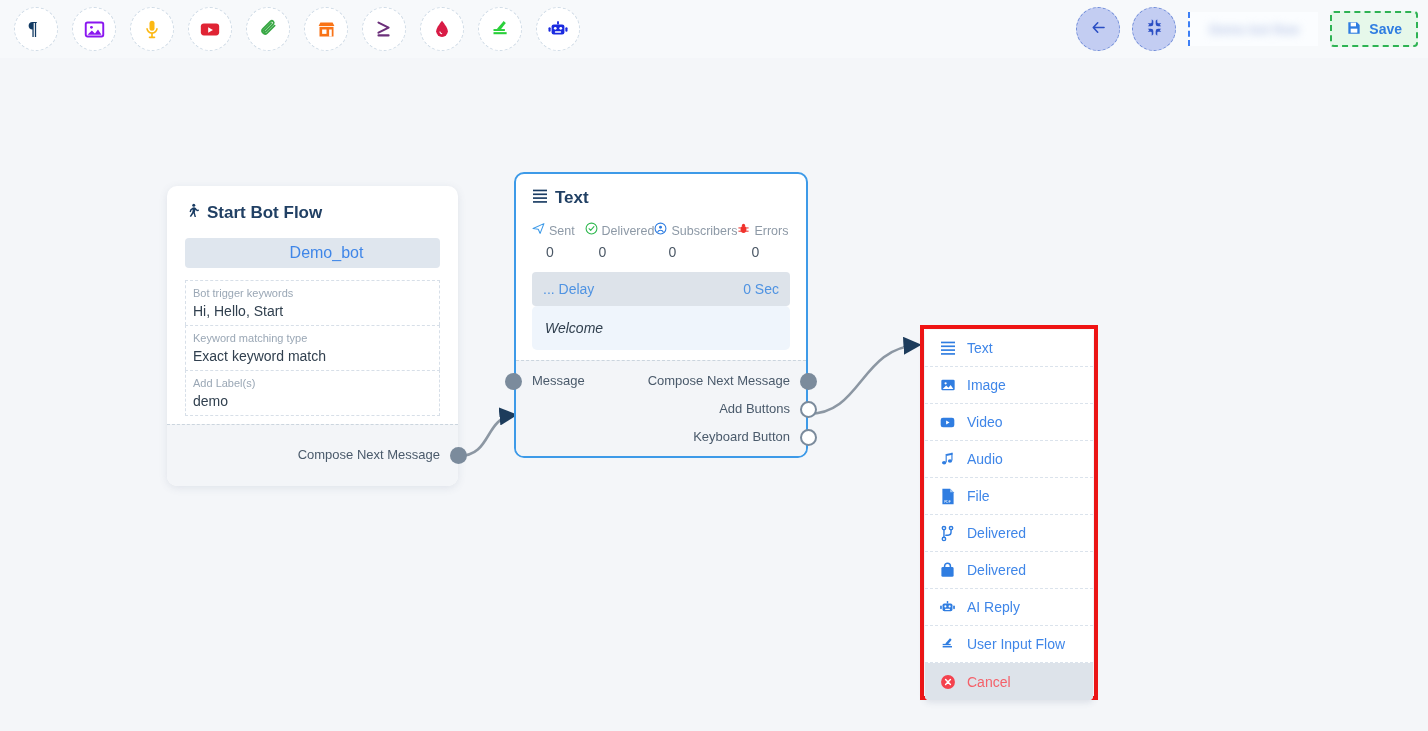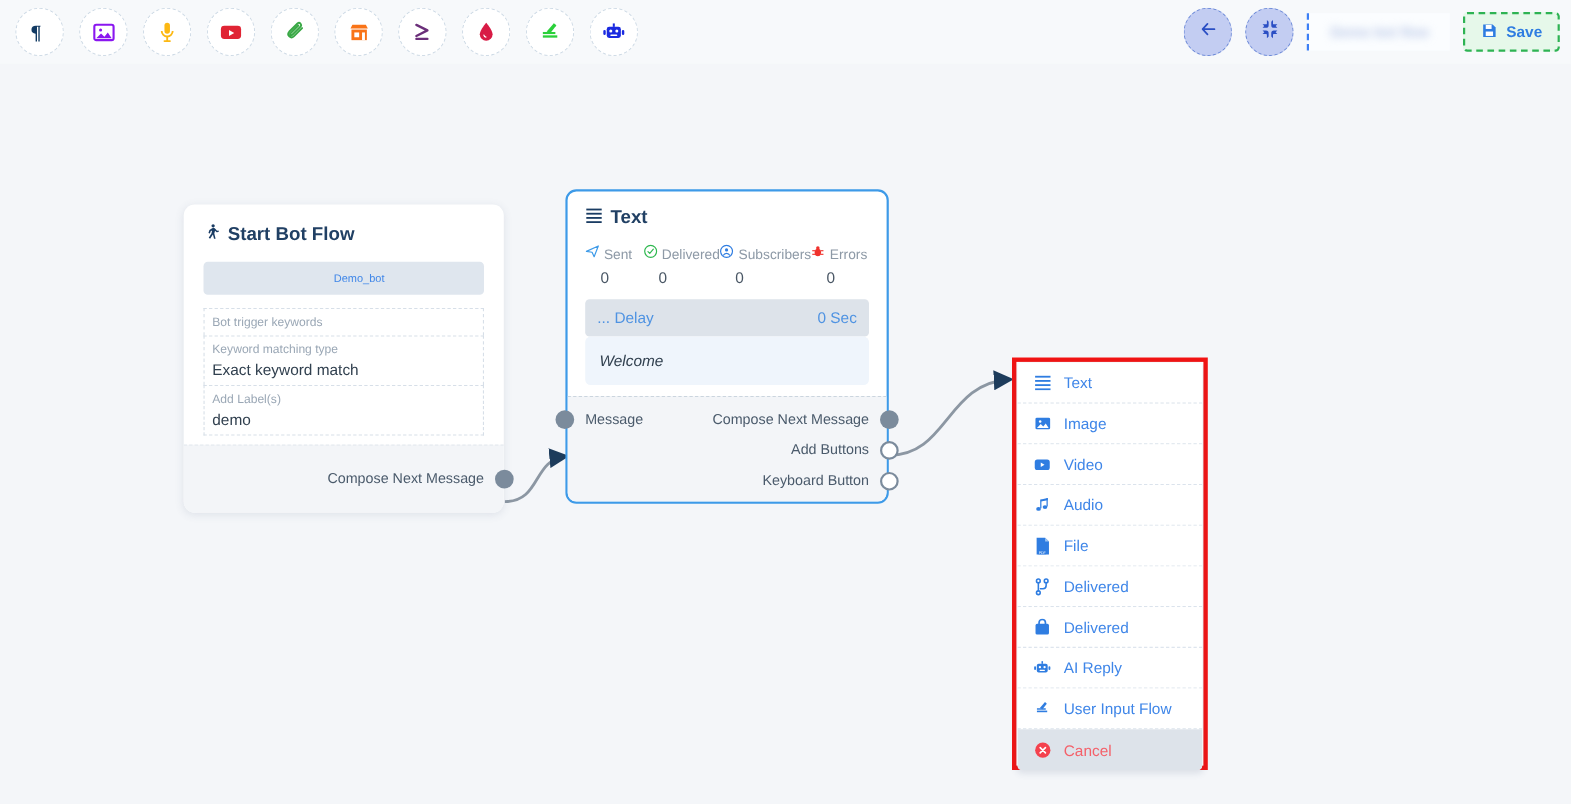--- a/index.html
+++ b/index.html
@@ -82,21 +82,21 @@
   }
   #start-node .body { padding: 16px 18px 8px 18px; }
   .node-title {
     font-size: 17px; font-weight: 700; color: #214064;
     display: flex; align-items: center; gap: 7px;
     margin-bottom: 14px;
   }
   #bot-chip {
     background: #dfe6ee; border-radius: 4px;
     height: 30px; display:flex; align-items:center; justify-content:center;
-    color: #3f86e8; font-size: 10px;
+    color: #3f86e8; font-size: 16px;
     cursor: pointer;
     padding-left: 28px;
   }
   .field-row {
     border: 1px dashed #d7dfe8;
     border-bottom: none;
     padding: 5px 7px 4px 7px;
   }
   .field-row:last-of-type { border-bottom: 1px dashed #d7dfe8; }
   .field-label { font-size: 11px; color: #9aa7b5; line-height: 15px; }
@@ -352,20 +352,21 @@
             </svg>
         </span>
         <span>Start Bot Flow</span>
       </div>
 
       <div id="bot-chip">Demo_bot</div>
 
       <div style="margin-top:12px;">
         <div class="field-row">
           <div class="field-label">Bot trigger keywords</div>
+          <div class="field-value">Hi, Hello, Start</div>
         </div>
         <div class="field-row">
           <div class="field-label">Keyword matching type</div>
           <div class="field-value">Exact keyword match</div>
         </div>
         <div class="field-row">
           <div class="field-label">Add Label(s)</div>
           <div class="field-value">demo</div>
         </div>
       </div>

